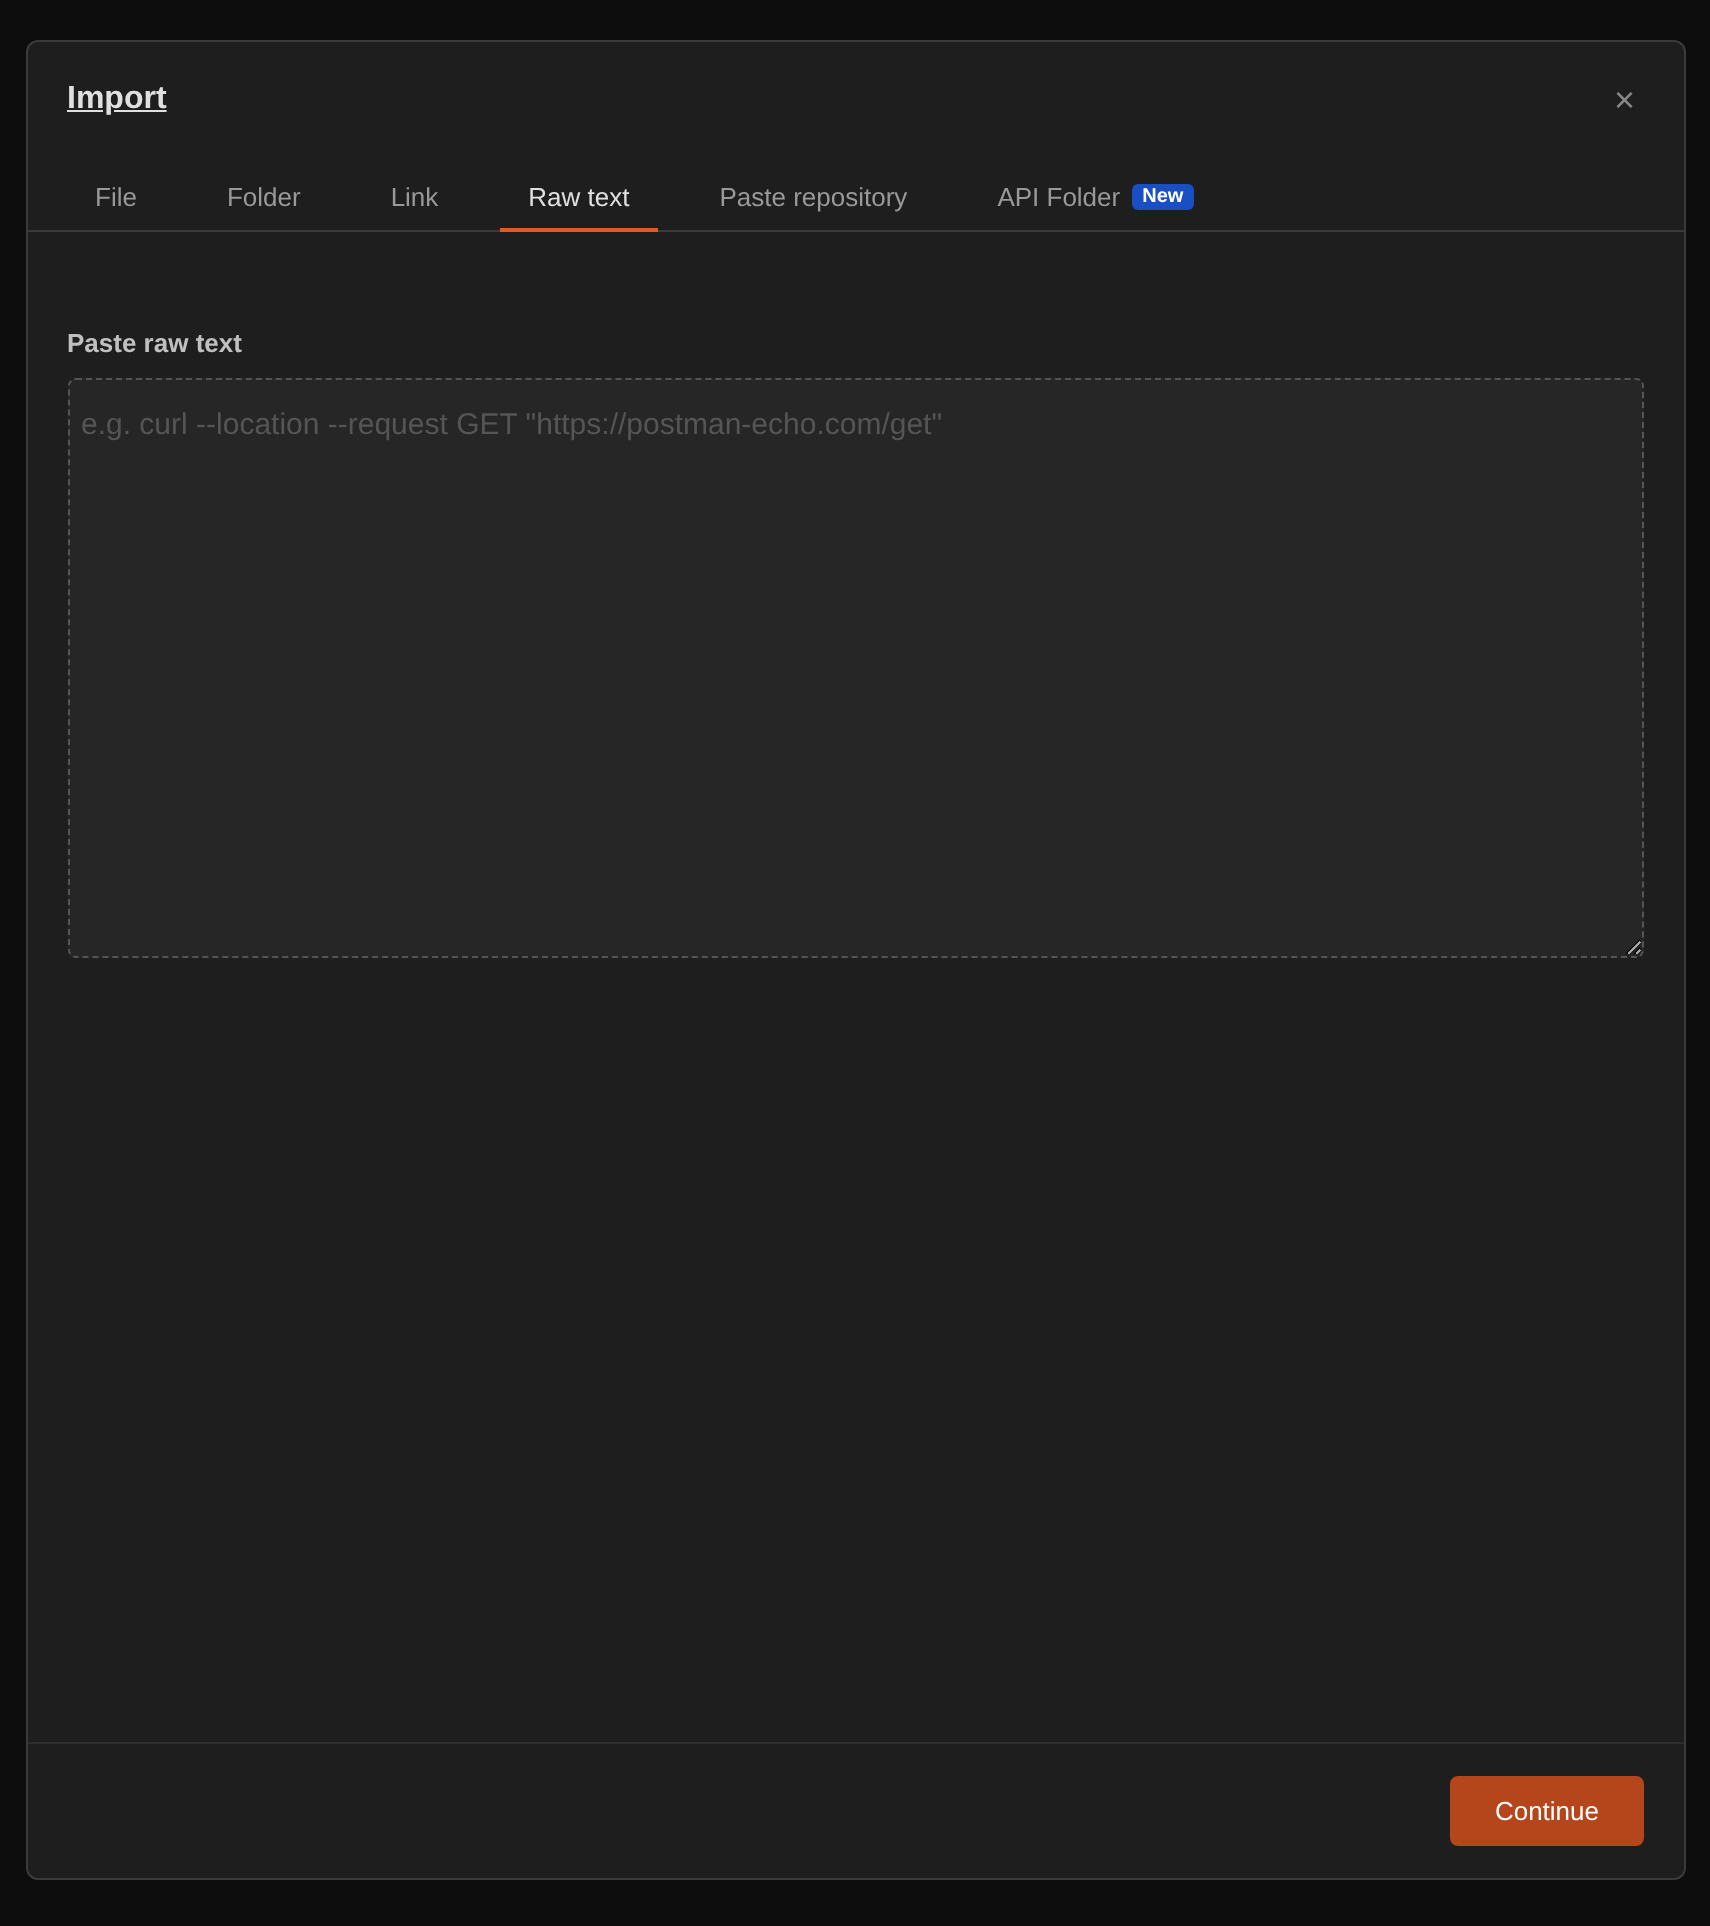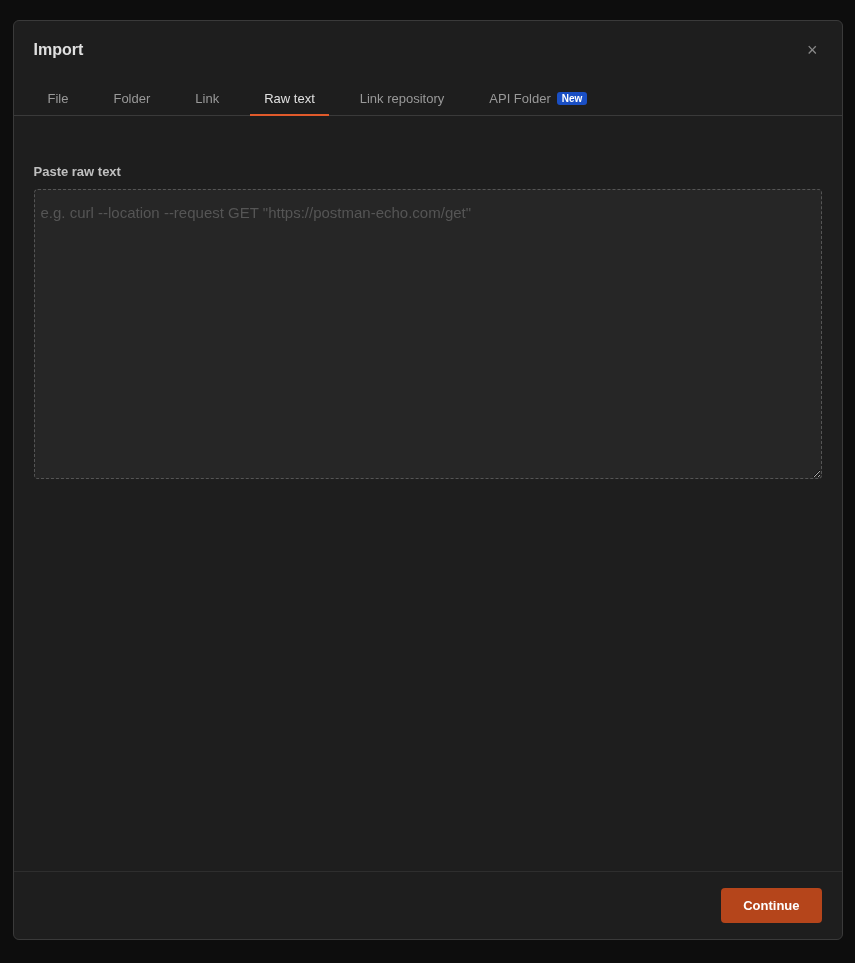--- a/index.html
+++ b/index.html
@@ -39,20 +39,21 @@
       display: flex;
       align-items: center;
       justify-content: space-between;
       padding: 16px 20px 0 20px;
     }
 
     .modal-title {
       color: #e0e0e0;
       font-size: 16px;
       font-weight: 600;
+      text-decoration: underline;
     }
 
     .close-btn {
       background: none;
       border: none;
       color: #888;
       cursor: pointer;
       font-size: 18px;
       line-height: 1;
       padding: 4px;
@@ -139,21 +140,21 @@
       border-top: 1px solid #2e2e2e;
     }
 
     .continue-btn {
       background: #b5451b;
       color: #fff;
       border: none;
       border-radius: 4px;
       padding: 10px 22px;
       font-size: 13px;
-      font-weight: 700;
+      font-weight: 400;
       cursor: pointer;
     }
   </style>
 </head>
 <body>
 
 <div class="modal-overlay">
   <div class="modal">
 
     <div class="modal-header">
@@ -168,21 +169,21 @@
       <button class="tab">
         <span>Folder</span>
       </button>
       <button class="tab">
         <span>Link</span>
       </button>
       <button class="tab active">
         <span>Raw text</span>
       </button>
       <button class="tab">
-        <span>Link repository</span>
+        <span>Paste repository</span>
       </button>
       <button class="tab">
         <span>API Folder</span>
         <span class="new-badge">New</span>
       </button>
     </div>
 
     <div class="modal-body">
       <div class="section-label">Paste raw text</div>
       <textarea class="raw-textarea" placeholder="e.g. curl --location --request GET &quot;https://postman-echo.com/get&quot;" style=""></textarea>

